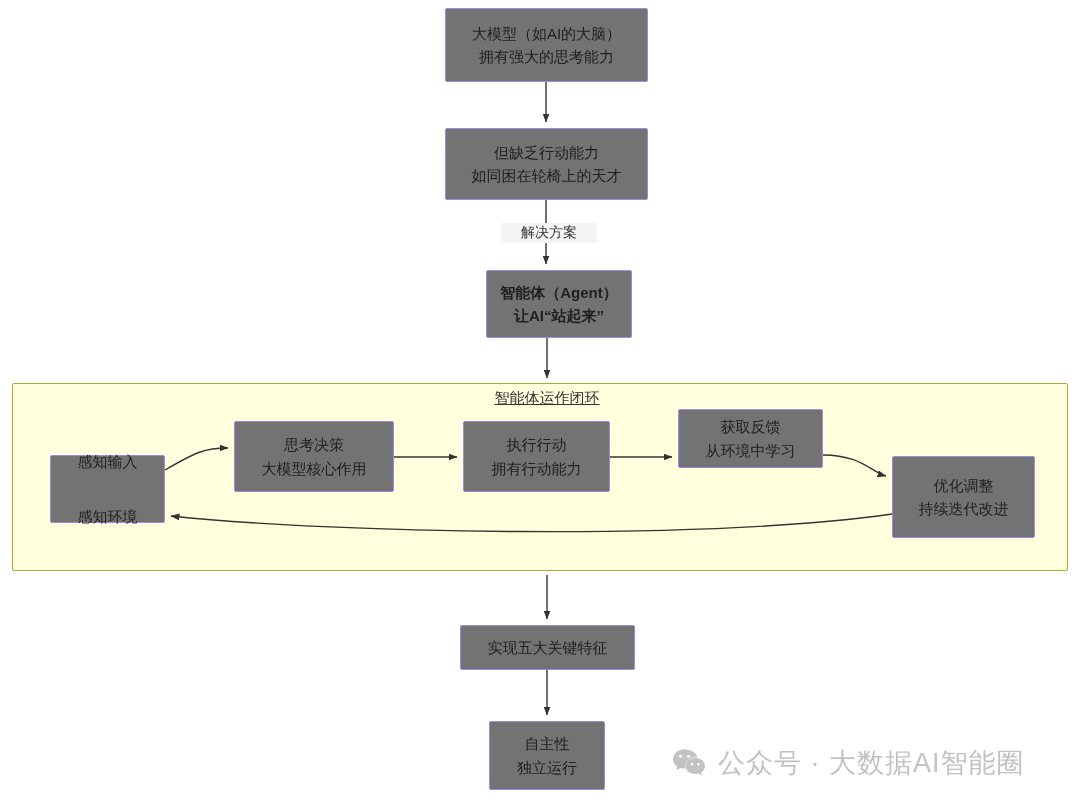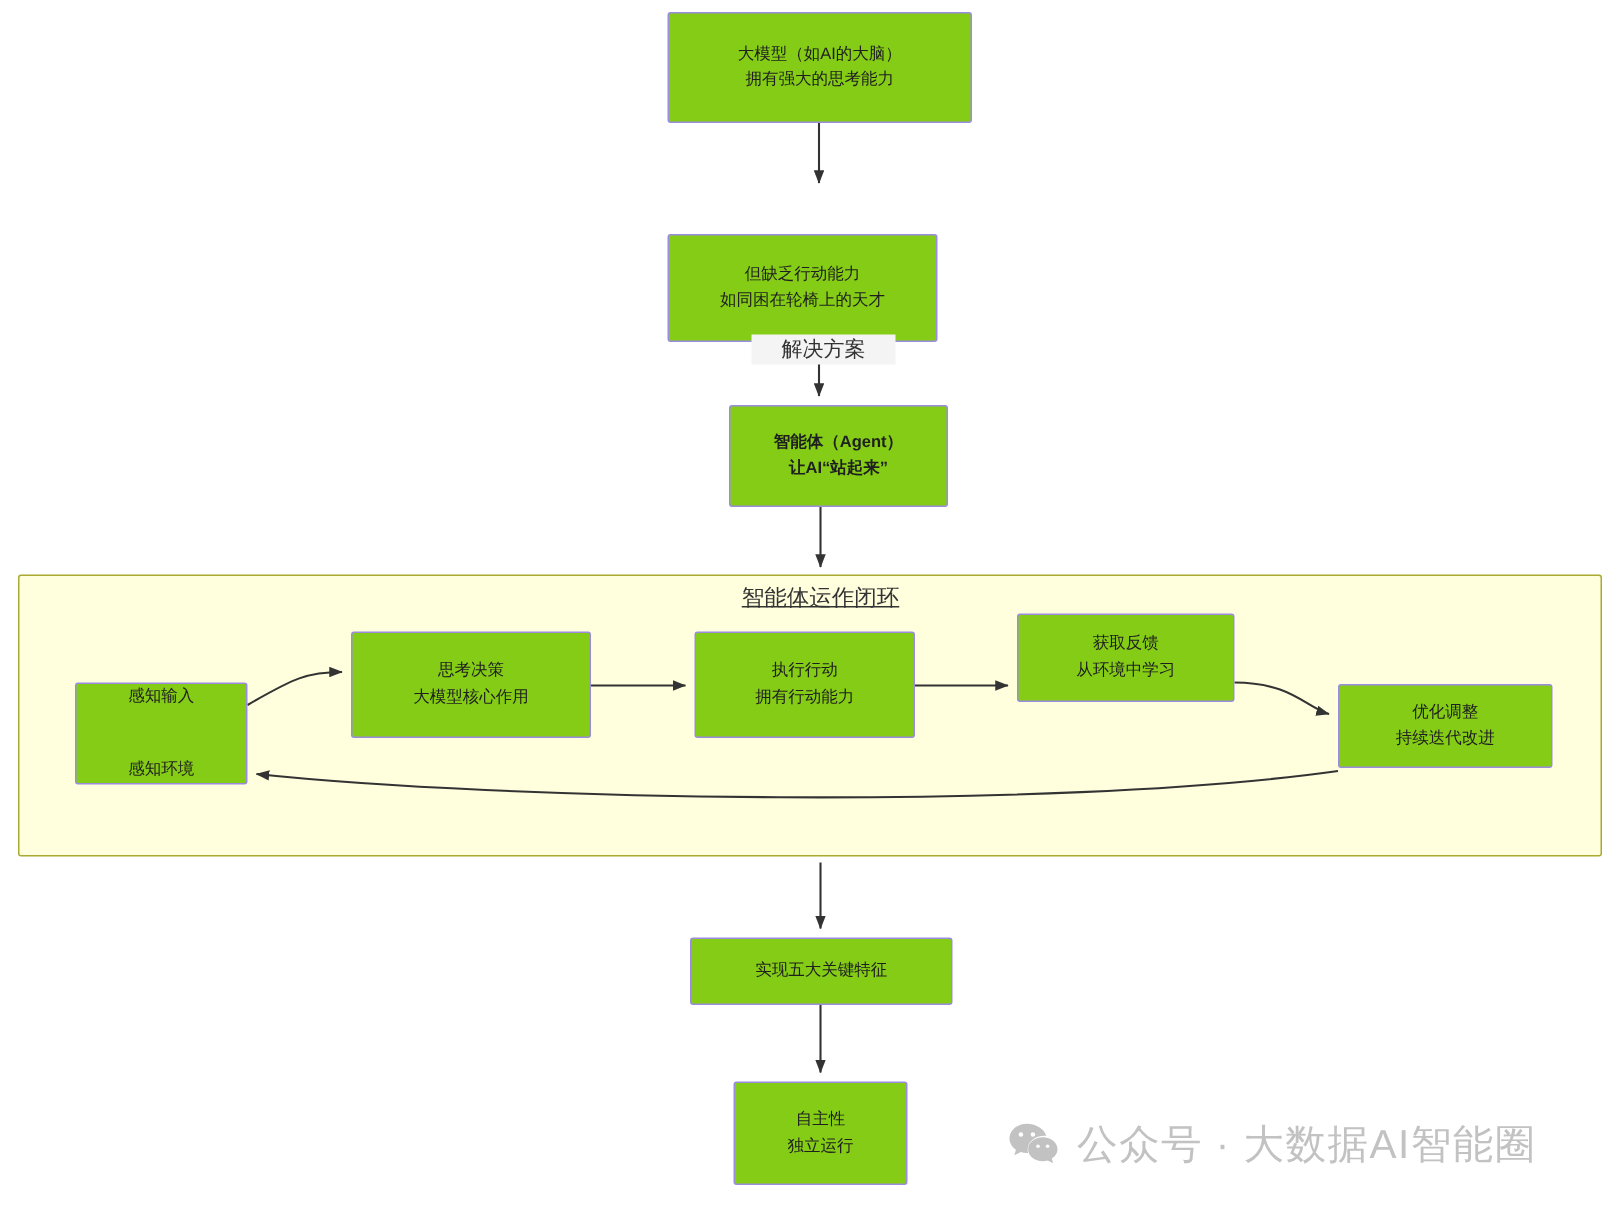--- a/index.html
+++ b/index.html
@@ -26,29 +26,29 @@
     left: 0;
     top: 0;
     width: 1080px;
     height: 808px;
     overflow: visible;
     pointer-events: none;
   }
   .node {
     position: absolute;
     box-sizing: border-box;
-    background: #84cc16;
+    background: #737373;
     border: 1px solid #9B8CE0;
     border-radius: 2px;
     display: flex;
     flex-direction: column;
     align-items: center;
     justify-content: center;
     color: #1f1f1f;
-    font-size: 11px;
+    font-size: 15px;
     line-height: 1.55;
     text-align: center;
     white-space: nowrap;
   }
   .node .line {
     display: block;
   }
   .subgraph {
     position: absolute;
     box-sizing: border-box;
@@ -122,21 +122,21 @@
 
       <path d="M547,670 L547,715" marker-end="url(#arrowhead)"></path>
     </g>
   </svg>
 
   <div class="node" id="node-llm" style="left: 445px; top: 8px; width: 203px; height: 74px;">
     <span class="line">大模型（如AI的大脑）</span>
     <span class="line">拥有强大的思考能力</span>
   </div>
 
-  <div class="node" id="node-lack-action" style="left: 445px; top: 128px; width: 180px; height: 72px; margin-top: 28px;">
+  <div class="node" id="node-lack-action" style="left: 445px; top: 128px; width: 203px; height: 72px;">
     <span class="line">但缺乏行动能力</span>
     <span class="line">如同困在轮椅上的天才</span>
   </div>
 
   <div class="node" id="node-agent" style="left: 486px; top: 270px; width: 146px; height: 68px; font-weight: bold;">
     <span class="line">智能体（Agent）</span>
     <span class="line">让AI“站起来”</span>
   </div>
 
   <div class="node" id="node-perceive" style="left: 50px; top: 455px; width: 115px; height: 68px; gap: 32px;">
@@ -152,21 +152,21 @@
   <div class="node" id="node-act" style="left: 463px; top: 421px; width: 147px; height: 71px;">
     <span class="line">执行行动</span>
     <span class="line">拥有行动能力</span>
   </div>
 
   <div class="node" id="node-feedback" style="left: 678px; top: 397px; width: 145px; height: 59px; margin-top: 12px;">
     <span class="line">获取反馈</span>
     <span class="line">从环境中学习</span>
   </div>
 
-  <div class="node" id="node-optimize" style="left: 892px; top: 456px; width: 143px; height: 56px; text-align: right;">
+  <div class="node" id="node-optimize" style="left: 892px; top: 456px; width: 143px; height: 82px; text-align: right;">
     <span class="line">优化调整</span>
     <span class="line">持续迭代改进</span>
   </div>
 
   <div class="node" id="node-five-features" style="left: 460px; top: 625px; width: 175px; height: 45px;">
     <span class="line">实现五大关键特征</span>
   </div>
 
   <div class="node" id="node-autonomy" style="left: 489px; top: 721px; width: 116px; height: 69px;">
     <span class="line">自主性</span>

